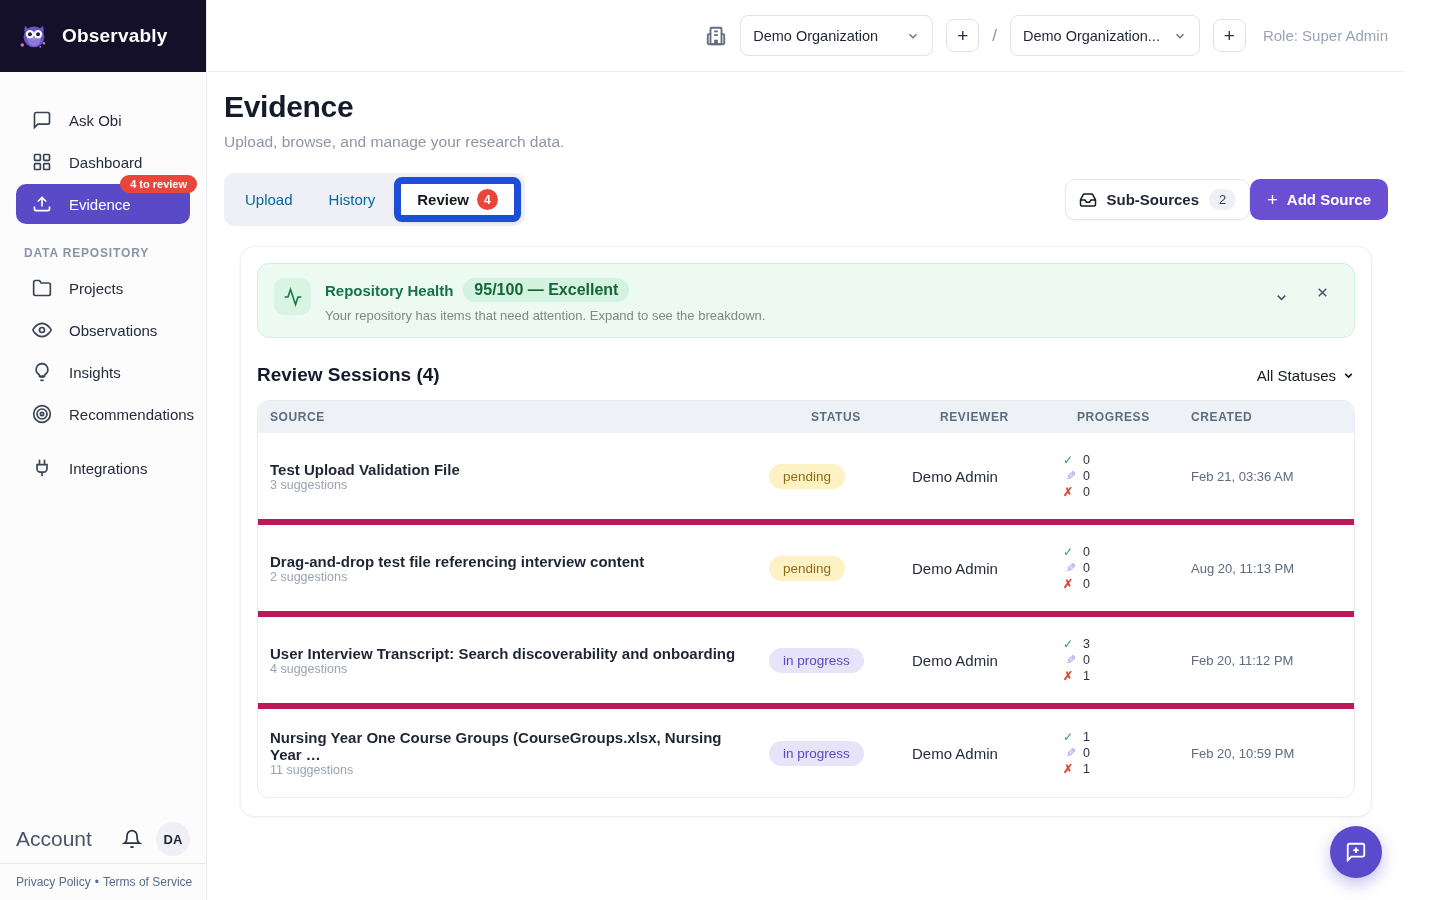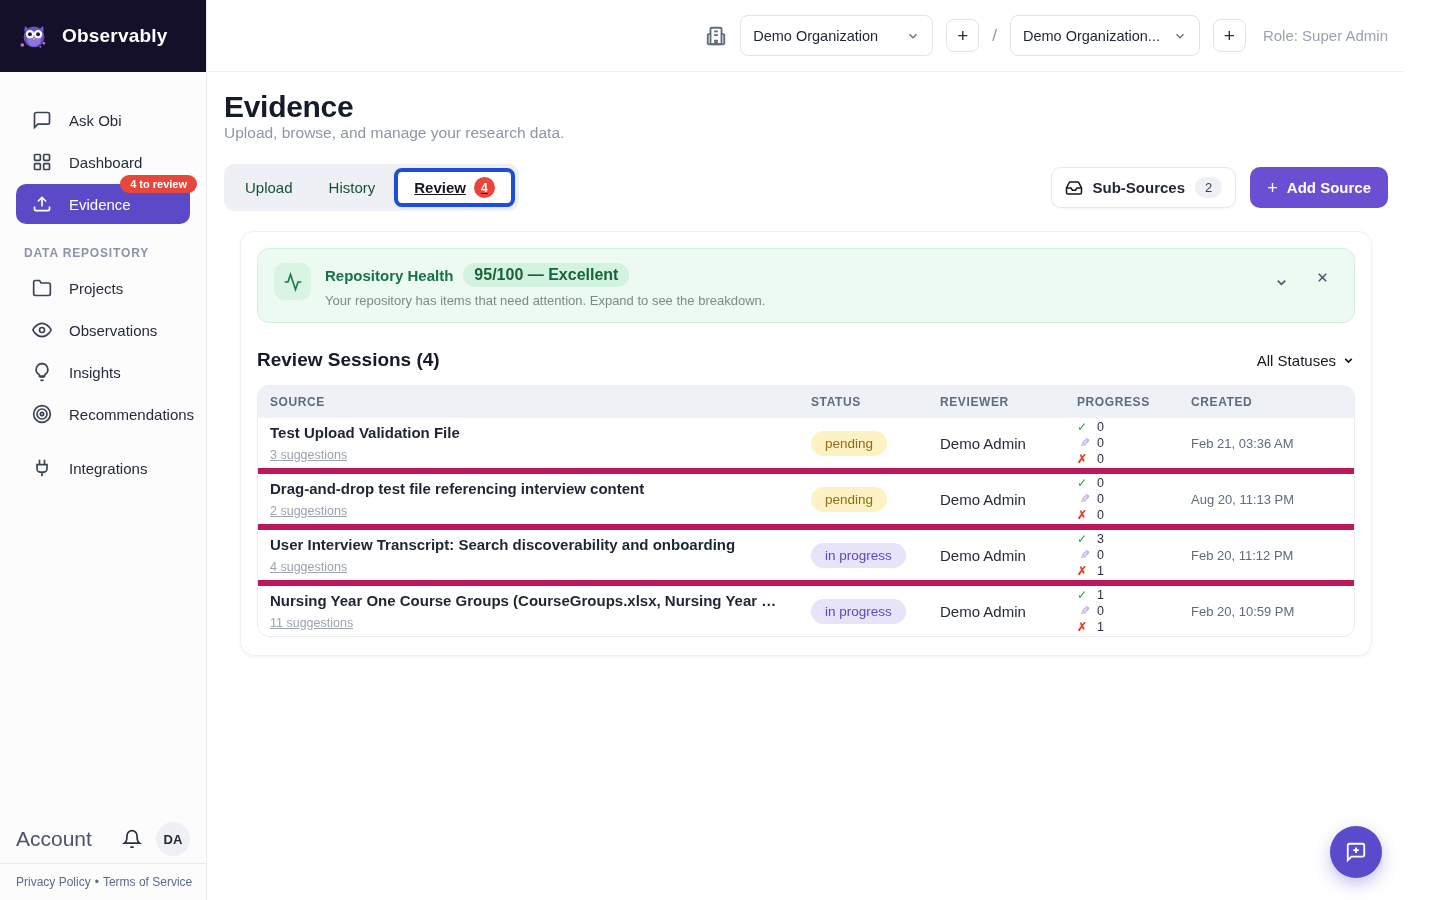--- a/index.html
+++ b/index.html
@@ -73,40 +73,39 @@
   .plus-btn {
     width:33px; height:33px; border:1px solid #dfe3ea; border-radius:8px;
     background:#fff; display:flex; align-items:center; justify-content:center;
     font-size:19px; color:#2a3040; cursor:pointer; line-height:1;
   }
   .slash { color:#8b93a6; font-size:17px; }
   .role { font-size:15px; color:#9aa3b3; margin-left:4px; }
   
   .content { padding:18px 16px 0; }
   .page-title { font-size:30px; font-weight:700; color:#161b2c; letter-spacing:-.3px; }
-  .page-subtitle { margin-top:0; font-size:15.5px; color:#8d96a6; }
+  .page-subtitle { margin-top:9px; font-size:15.5px; color:#8d96a6; }
   .toolbar { margin-top:22px; display:flex; align-items:center; justify-content:space-between; }
   .tabs {
     display:inline-flex; background:#eef0f5; border-radius:10px; padding:4px; gap:2px;
   }
   .tab {
-    padding:6px 17px; border-radius:8px; font-size:15px; color:#14532d;
+    padding:6px 17px; border-radius:8px; font-size:15px; color:#0369a1;
     cursor:pointer; display:flex; align-items:center; gap:8px;
   }
   .tab.active {
     background:#fff; color:#14181f; font-weight:700;
-    border:4px solid #1d4ed8; box-shadow:0 1px 2px rgba(16,24,40,.08);
+    border:7px solid #1d4ed8; box-shadow:0 1px 2px rgba(16,24,40,.08);
     padding:5px 16px;
-    text-decoration:underline;
   }
   .tab-badge {
     width:21px; height:21px; border-radius:50%; background:#e8463b; color:#fff;
     font-size:12px; font-weight:700; display:flex; align-items:center; justify-content:center;
   }
-  .toolbar-right { display:flex; align-items:center; gap:14px; }
+  .toolbar-right { display:flex; align-items:center; }
   .subsources-btn {
     height:41px; border:1px solid #e3e7ee; border-radius:10px; background:#fff;
     display:flex; align-items:center; gap:10px; padding:0 13px;
     font-size:15px; font-weight:600; color:#1f2533; cursor:pointer;
     box-shadow:0 1px 2px rgba(16,24,40,.04);
   }
   .subsources-btn .bi { width:18px; height:18px; color:#14181f; }
   .count-pill {
     background:#eef0f5; border-radius:999px; padding:3px 10px;
     font-size:13px; font-weight:400; color:#3a4254;
@@ -157,25 +156,25 @@
   }
   .t-head {
     display:grid; grid-template-columns:1fr 129px 137px 114px 151px;
     background:#eef1f6; padding:9px 12px;
   }
   .t-head span {
     font-size:12px; font-weight:700; color:#5f6b7e; letter-spacing:.05em;
   }
   .t-row {
     display:grid; grid-template-columns:1fr 129px 137px 114px 151px;
-    padding:2px 12px; align-items:center; cursor:pointer;
+    padding:20px 12px; align-items:center; cursor:pointer;gap:14px;
   }
   .t-row + .t-row { border-top:6px solid #be185d; }
   .row-title { font-size:15px; font-weight:600; color:#1f2533; }
-  .row-sub { margin-top:7px; font-size:12.5px; color:#9aa3b2;text-decoration:underline; }
+  .row-sub { margin-top:0; font-size:12.5px; color:#9aa3b2; }
   .status-pill {
     display:inline-block; justify-self:start;
     padding:5px 14px; border-radius:999px; font-size:13.5px;
   }
   .status-pill[data-status="pending"] { background:#fdf2c3; color:#8f6c15; }
   .status-pill[data-status="in-progress"] { background:#e7e3f9; color:#584ac0; }
   .reviewer { font-size:15px; color:#252b3b; }
   .progress-stack { display:flex; flex-direction:column; gap:2px; }
   .p-line { display:flex; align-items:center; gap:7px; font-size:12.5px; color:#2a3040; }
   .p-ic { width:13px; display:inline-block; font-size:12px; }

